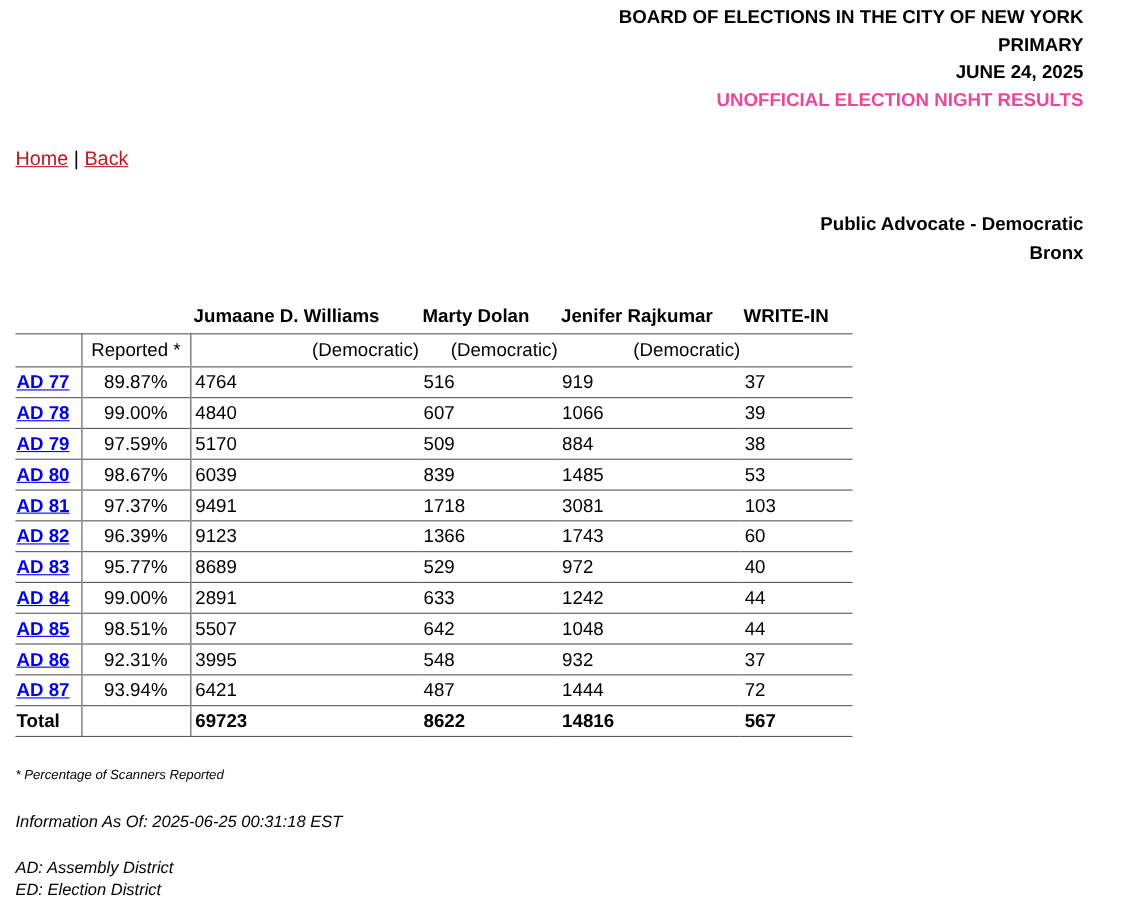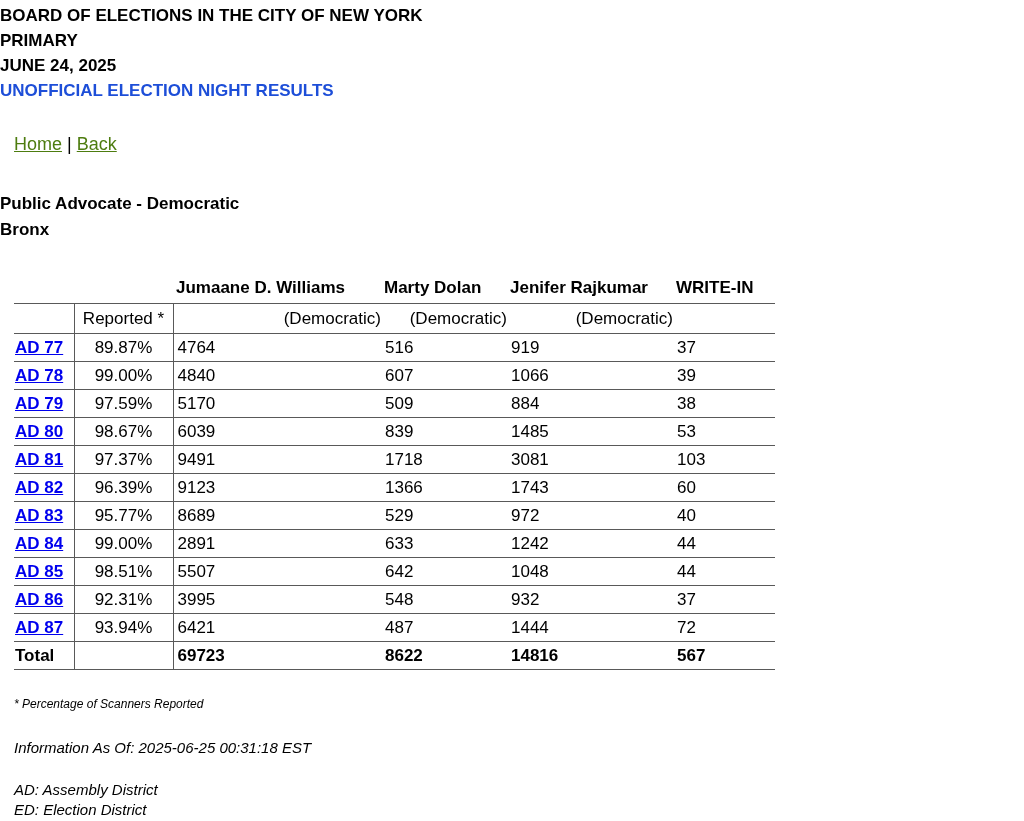--- a/index.html
+++ b/index.html
@@ -2,29 +2,29 @@
 <html><head>
 <meta charset="utf-8">
 <style>
   html, body { margin: 0; padding: 0; background: #ffffff; }
   body {
     width: 1024px; height: 821px;
     font-family: "Liberation Sans", sans-serif;
     color: #000;
     overflow: hidden;
   }
-  .centerwrap { width: 985px; text-align: left; }
+  .centerwrap { width: 985px; text-align: right; }
 
   
   .masthead { padding-top: 3px; font-weight: bold; font-size: 17px; line-height: 25px; }
-  .masthead .alert-line { color: #1d4ed8; }
+  .masthead .alert-line { color: #ec4899; }
 
   
   .nav { margin: 31px 0 0 14px; font-size: 18px; }
-  .nav a { color: #4d7c0f; text-decoration: underline; }
+  .nav a { color: #b91c1c; text-decoration: underline; }
 
   
   .contest { margin-top: 36px; font-weight: bold; font-size: 17px; line-height: 26px; }
 
   
   table.results {
     border-collapse: collapse;
     table-layout: fixed;
     margin: 33px 0 0 14px;
     width: 761px;

